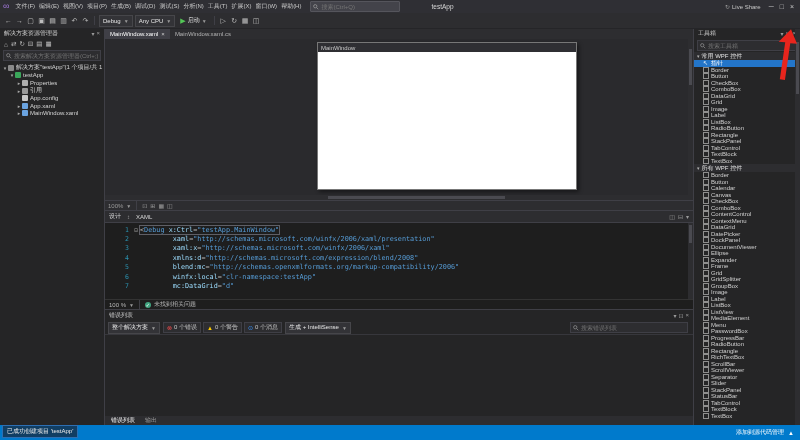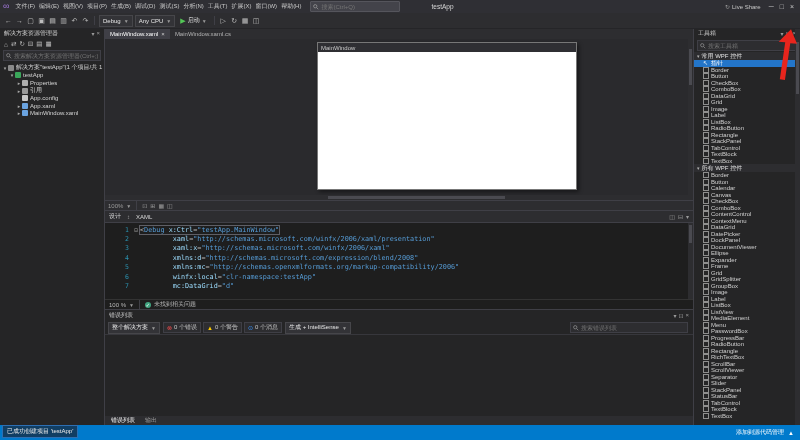--- a/index.html
+++ b/index.html
@@ -300,21 +300,21 @@
             <span class="ctext"><span class="t-plain">        </span><span class="t-attr">xaml:x</span><span class="t-punct">=</span><span class="t-str">"http://schemas.microsoft.com/winfx/2006/xaml"</span></span>
           </div>
           <div class="code-line">
             <span class="ln">4</span>
             <span class="fold"></span>
             <span class="ctext"><span class="t-plain">        </span><span class="t-attr">xmlns:d</span><span class="t-punct">=</span><span class="t-str">"http://schemas.microsoft.com/expression/blend/2008"</span></span>
           </div>
           <div class="code-line">
             <span class="ln">5</span>
             <span class="fold"></span>
-            <span class="ctext"><span class="t-plain">        </span><span class="t-attr">xmlns:mc</span><span class="t-punct">=</span><span class="t-str">"http://schemas.openxmlformats.org/markup-compatibility/2006"</span></span>
+            <span class="ctext"><span class="t-plain">        </span><span class="t-attr">blend:mc</span><span class="t-punct">=</span><span class="t-str">"http://schemas.openxmlformats.org/markup-compatibility/2006"</span></span>
           </div>
           <div class="code-line">
             <span class="ln">6</span>
             <span class="fold"></span>
             <span class="ctext"><span class="t-plain">        </span><span class="t-attr">winfx:local</span><span class="t-punct">=</span><span class="t-str">"clr-namespace:testApp"</span></span>
           </div>
           <div class="code-line">
             <span class="ln">7</span>
             <span class="fold"></span>
             <span class="ctext"><span class="t-plain">        </span><span class="t-attr">mc:DataGrid</span><span class="t-punct">=</span><span class="t-str">"d"</span></span>

